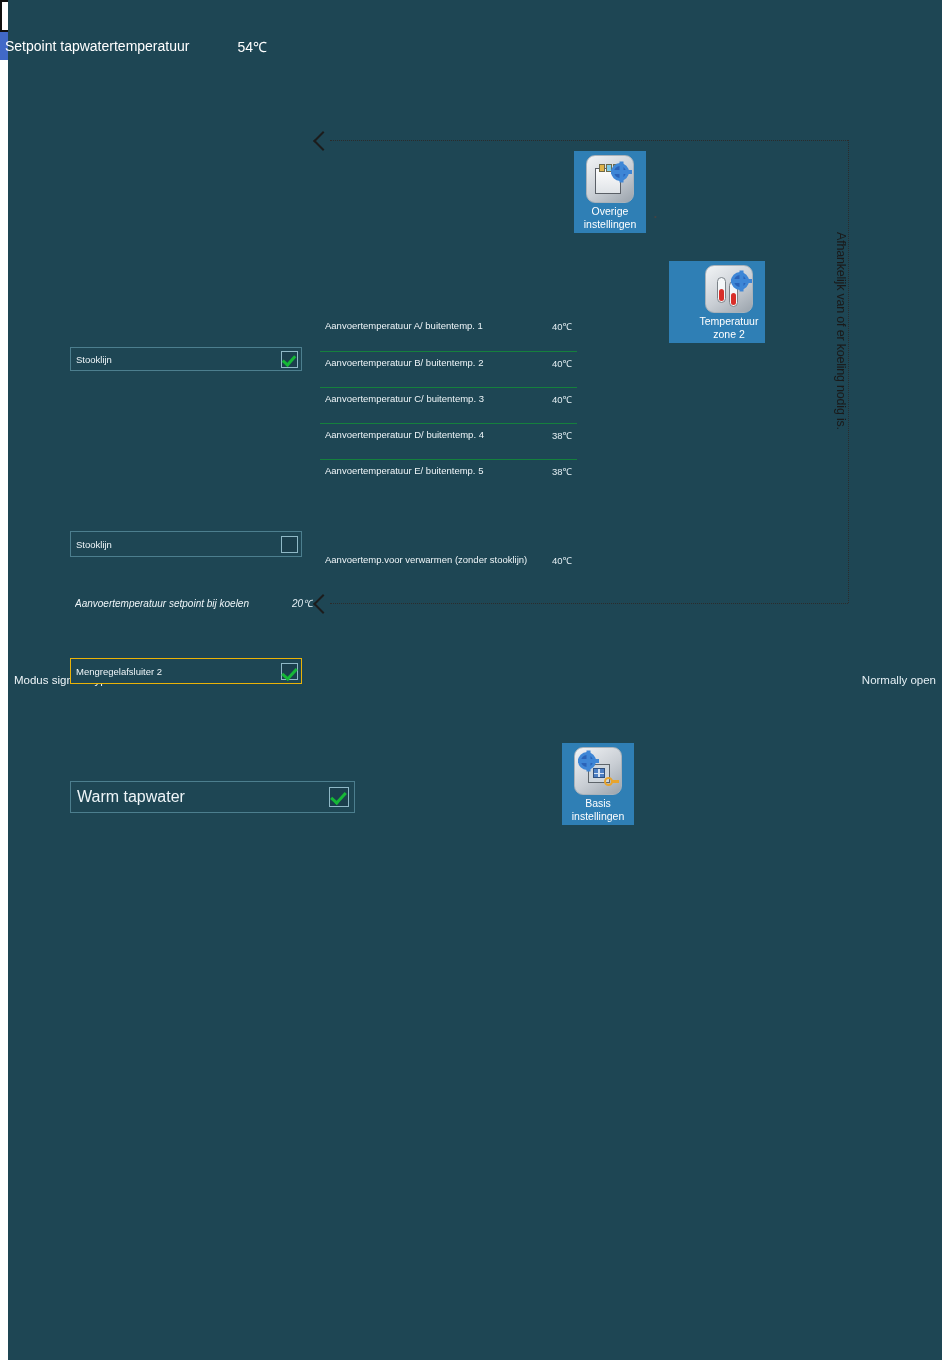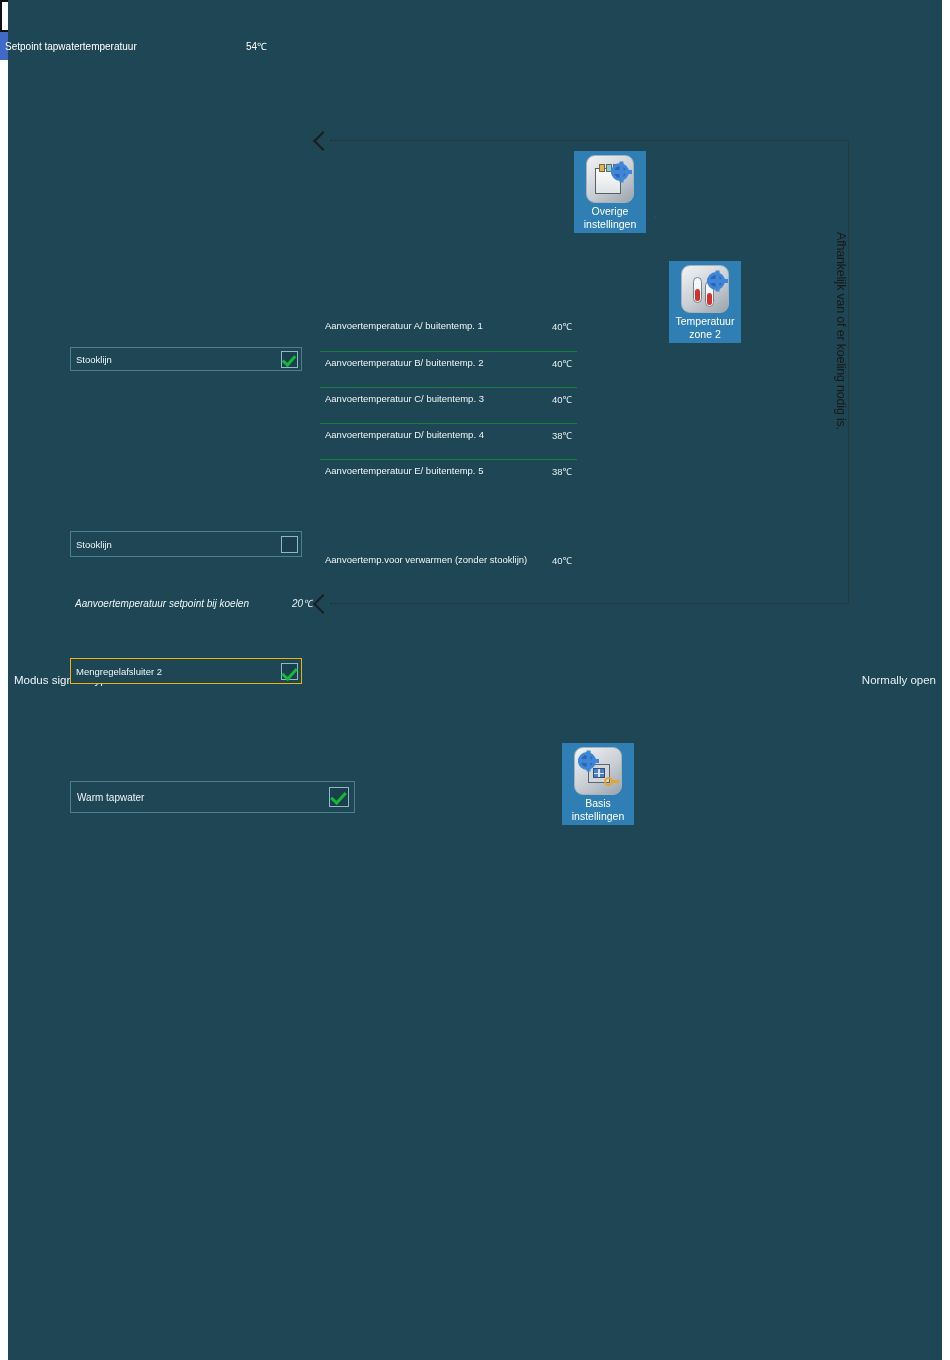--- a/index.html
+++ b/index.html
@@ -212,36 +212,36 @@
 
   
   #blk-tapwater {
     left: 70px; top: 781px;
     width: 285px; height: 32px;
     border: 1px solid #4c7e8e;
   }
   #blk-tapwater .row {
     height: 30px;
     padding: 0 5px 0 6px;
-    font-size: 10px;
+    font-size: 16px;
     gap: 26px;
   }
   #blk-tapwater .cbx { width: 20px; height: 20px; }
   #blk-tapwater .cbx.checked::after { left: 4px; top: 1px; width: 6px; height: 12px; }
 
   
   #blk-setpoint-tap {
     left: 70px; top: 841px;
     width: 285px; height: 28px;
     background: #4169c8;
   }
   #blk-setpoint-tap .row {
     height: 28px;
     padding: 0 18px 0 5px;
-    font-size: 10px;
+    font-size: 14px;
     color: #ffffff;
     justify-content: flex-end;
   }
   #blk-setpoint-tap .row-label,
   #blk-setpoint-tap .row-value { color: #ffffff; }
 
   
   .tile {
     position: absolute;
     width: 72px;
@@ -260,21 +260,21 @@
   }
   .tile .cap {
     color: #ffffff;
     font-size: 10.5px;
     line-height: 12.5px;
     padding: 2px 1px 3px 1px;
     word-break: break-word;
   }
 
   #tile-overige { left: 574px; top: 151px; }
-  #tile-temp2   { left: 669px; top: 261px; }
+  #tile-temp2   { left: 669px; top: 261px; padding-left: 24px; }
   #tile-basis   { left: 562px; top: 743px; }
 
   
   .gear {
     position: absolute;
     width: 18px; height: 18px;
     border-radius: 50%;
     background: #2a63b8;
     border: 3px solid #3e86d6;
     box-sizing: border-box;

